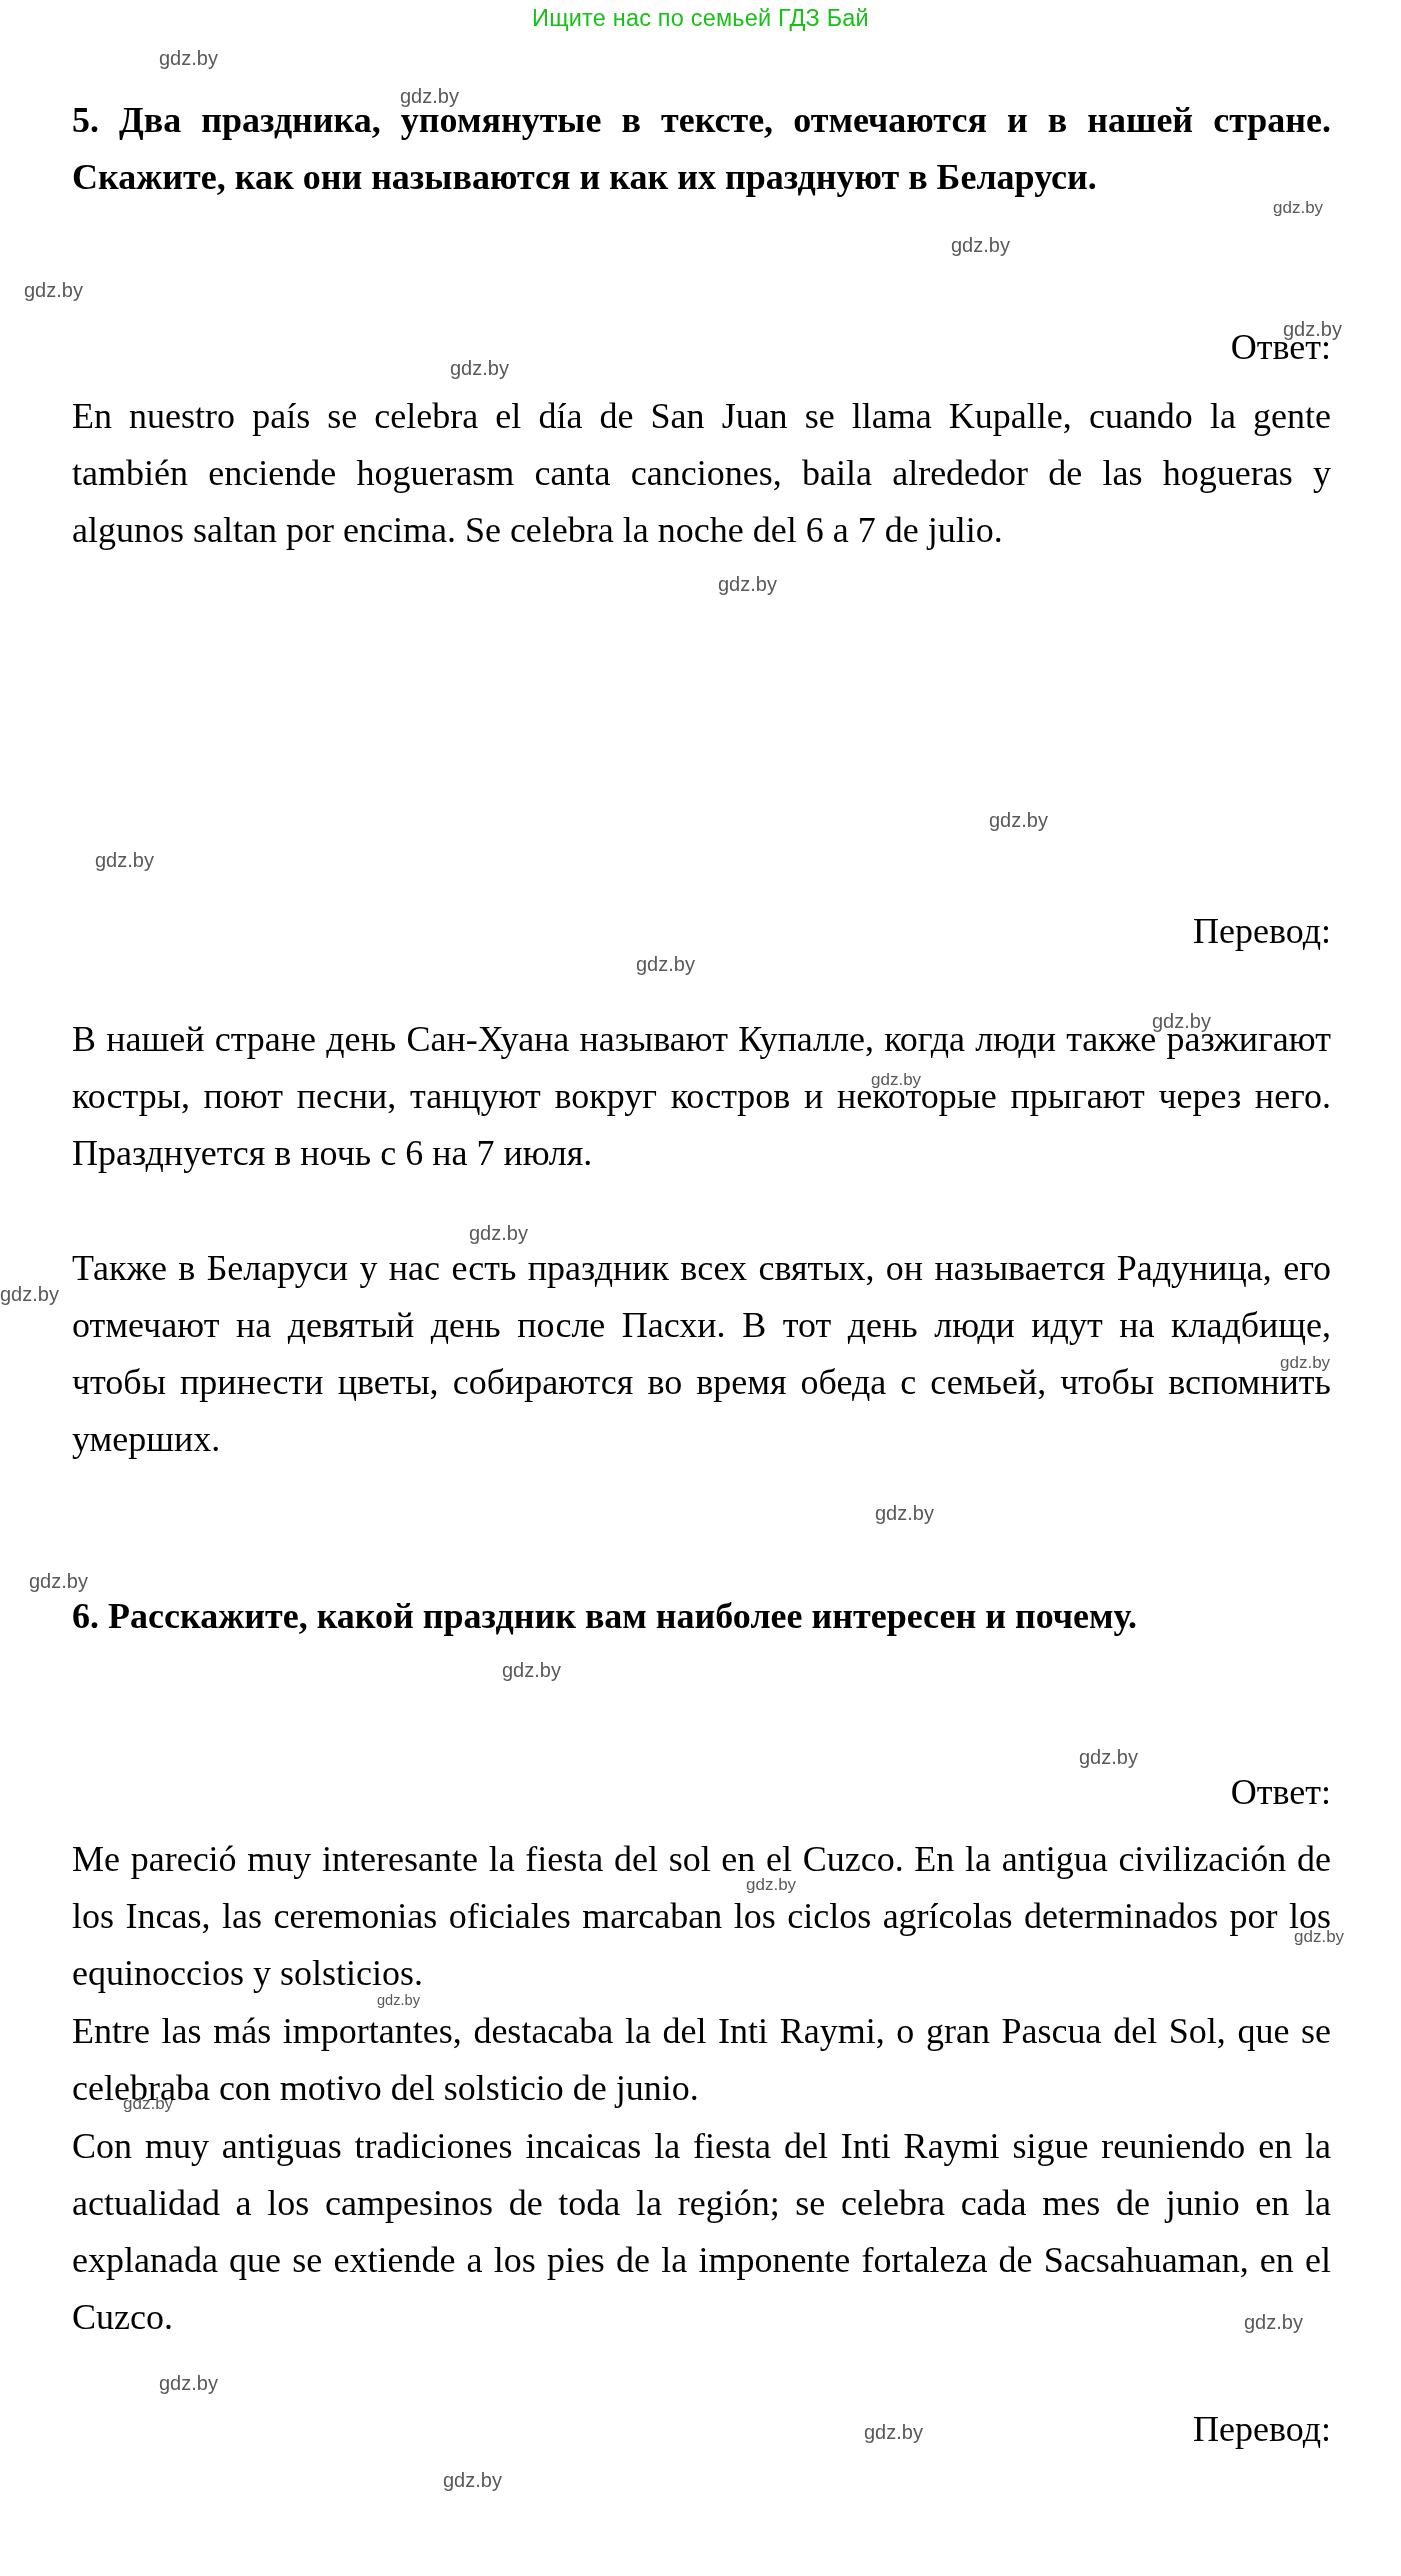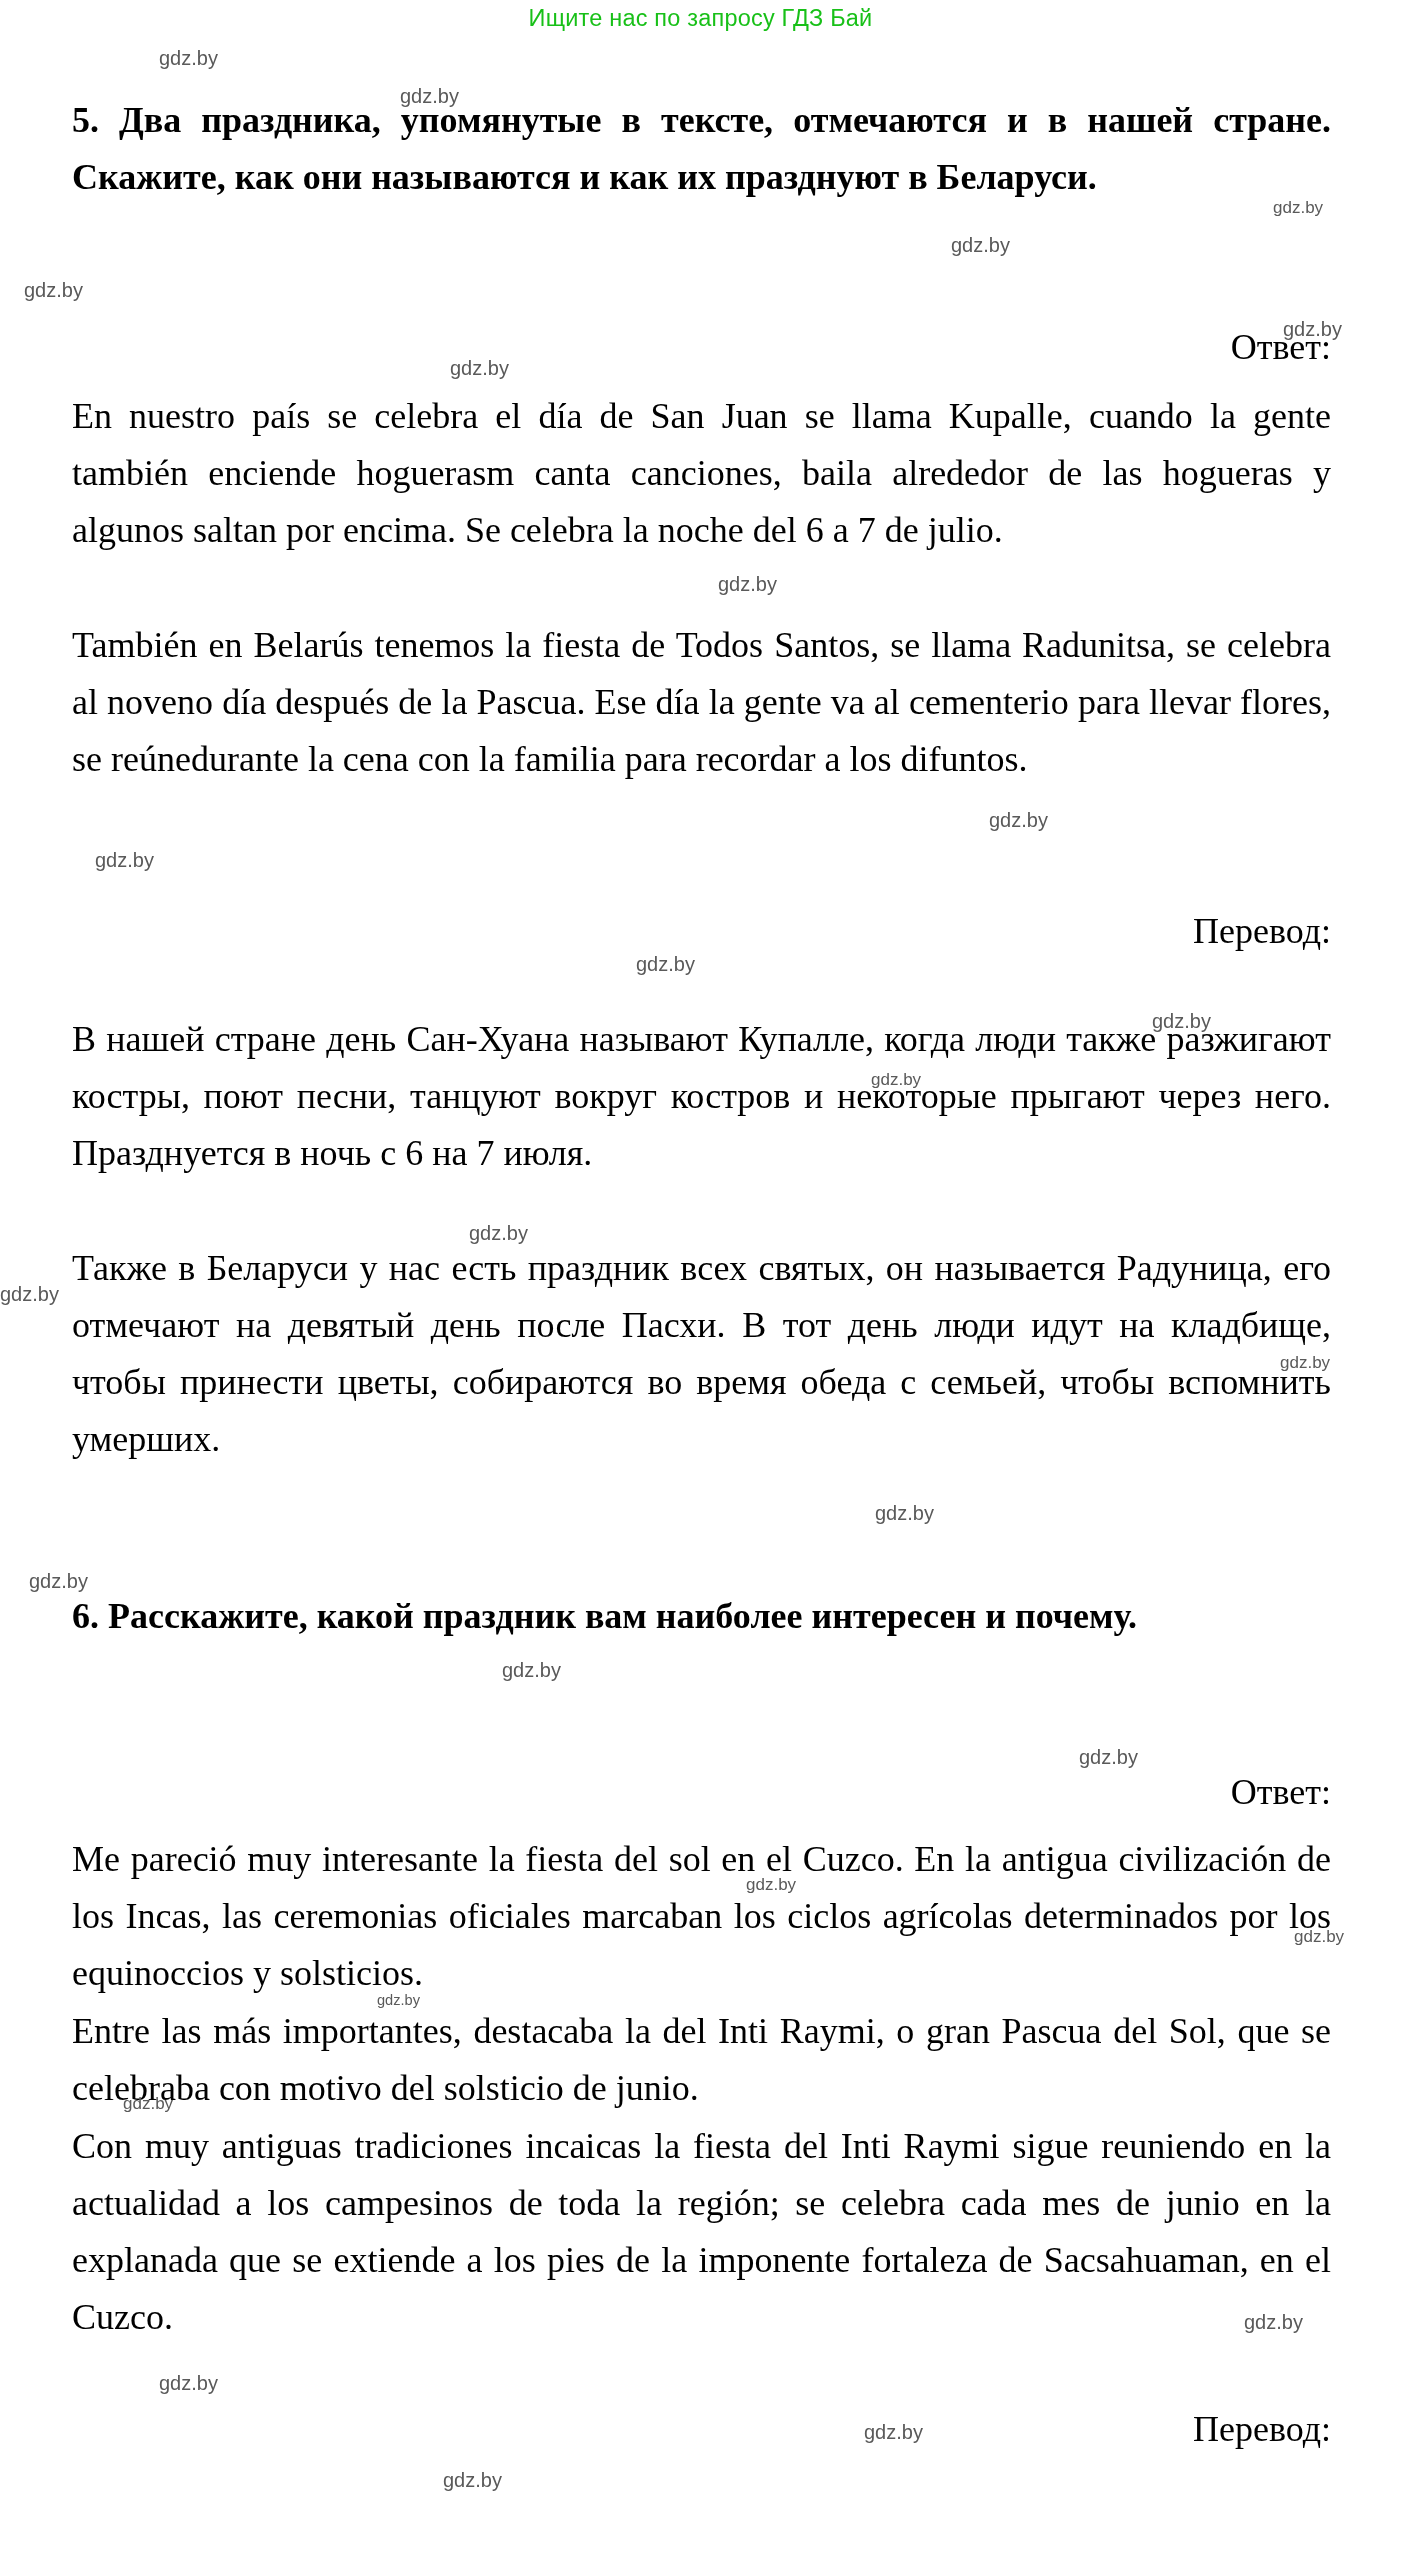--- a/index.html
+++ b/index.html
@@ -85,29 +85,28 @@
     color: #5c1d9e;
     white-space: nowrap;
     letter-spacing: 0.4px;
   }
 </style>
 </head>
 <body>
 
 <div id="page">
 
-  <div class="top-banner">Ищите нас по запросу ГДЗ Бай</div>
+  <div class="top-banner">Ищите нас по семьей ГДЗ Бай</div>
 
   <p class="para heading" style="top: 91px; left: 71px;"><span class="num">5.</span>&nbsp;<span>Два праздника, упомянутые в тексте, отмечаются и в нашей стране. Скажите, как они называются и как их празднуют в Беларуси.</span></p>
 
   <p class="para label" style="top: 324px; left: 71px;">Ответ:</p>
 
   <p class="para" style="top: 387px; left: 71px;">En nuestro país se celebra el día de San Juan se llama Kupalle, cuando la gente también enciende hoguerasm canta canciones, baila alrededor de las hogueras y algunos saltan por encima. Se celebra la noche del 6 a 7 de julio.</p>
 
-  <p class="para" style="top: 616px; left: 71px;">También en Belarús tenemos la fiesta de Todos Santos, se llama Radunitsa, se celebra al noveno día después de la Pascua. Ese día la gente va al cementerio para llevar flores, se reúnedurante la cena con la familia para recordar a los difuntos.</p>
 
   <p class="para label" style="top: 908px; left: 71px;">Перевод:</p>
 
   <p class="para" style="top: 1010px; left: 71px;">В нашей стране день Сан-Хуана называют Купалле, когда люди также разжигают костры, поют песни, танцуют вокруг костров и некоторые прыгают через него. Празднуется в ночь с 6 на 7 июля.</p>
 
   <p class="para" style="top: 1239px; left: 71px;">Также в Беларуси у нас есть праздник всех святых, он называется Радуница, его отмечают на девятый день после Пасхи. В тот день люди идут на кладбище, чтобы принести цветы, собираются во время обеда с семьей, чтобы вспомнить умерших.</p>
 
   <p class="para heading" style="top: 1587px; left: 71px;"><span class="num">6.</span>&nbsp;<span>Расскажите, какой праздник вам наиболее интересен и почему.</span></p>
 
   <p class="para label" style="top: 1769px; left: 71px;">Ответ:</p>

